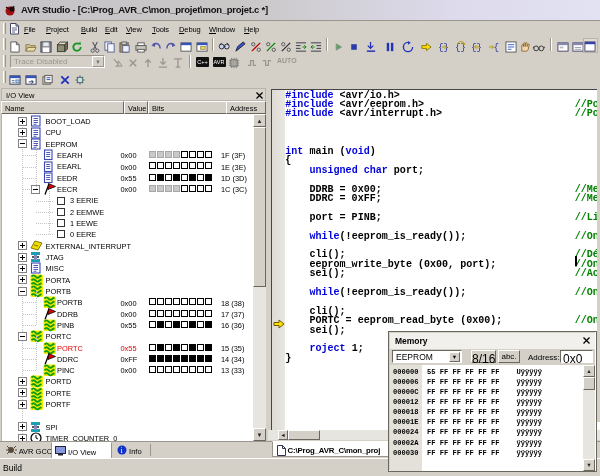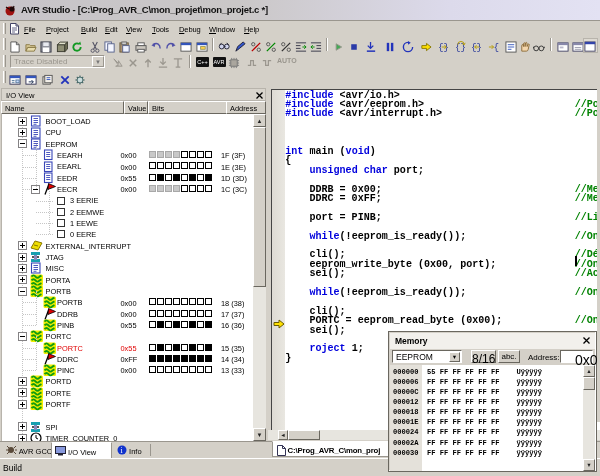--- a/index.html
+++ b/index.html
@@ -810,21 +810,21 @@
 
   <div class="abs" style="left:1px;top:17px;width:205px;height:15px;background:#d4d0c8">
     <div style="position:absolute;left:2px;top:1px;width:70px;height:13px;background:#fff;border:1px solid;border-color:#6a675f #fff #fff #6a675f">
       <span style="position:absolute;left:3px;top:1px;font-size:8.5px">EEPROM</span>
       <span style="position:absolute;right:1px;top:1px;width:11px;height:9.5px;background:#d4d0c8;border:1px solid;border-color:#fff #6a675f #6a675f #fff;text-align:center;font-size:5.5px;line-height:9px">▼</span>
     </div>
     <div class="bevelup" style="position:absolute;left:81px;top:1px;width:25px;height:13px;font-size:12px;text-align:left;padding-top:1px">8/16</div>
     <div class="bevelup" style="position:absolute;left:108px;top:1px;width:22px;height:13px;font-size:8px;text-align:center;padding-top:1px">abc.</div>
     <span style="position:absolute;left:138px;top:3.5px;font-size:8px">Address:</span>
     <div style="position:absolute;left:170px;top:1px;width:33px;height:13px;background:#fff;border:1px solid;border-color:#6a675f #fff #fff #6a675f">
-      <span style="position:absolute;left:14px;top:1px;font-size:14px">0x0</span>
+      <span style="position:absolute;left:2px;top:1px;font-size:12px">0x0</span>
     </div>
   </div>
 
   <div class="abs" style="left:1px;top:33px;width:193px;height:106px;background:#fff;overflow:hidden">
     <div class="abs" style="left:0;top:0;width:32px;height:106px;background:#e4e1da"></div>
     <pre style="position:absolute;left:3px;top:2.2px;font-family:'Liberation Mono',monospace;font-size:7.1px;line-height:10.05px;font-weight:bold;color:#000">000000  55 FF FF FF FF FF    Uÿÿÿÿÿ
 000006  FF FF FF FF FF FF    ÿÿÿÿÿÿ
 00000C  FF FF FF FF FF FF    ÿÿÿÿÿÿ
 000012  FF FF FF FF FF FF    ÿÿÿÿÿÿ
 000018  FF FF FF FF FF FF    ÿÿÿÿÿÿ

